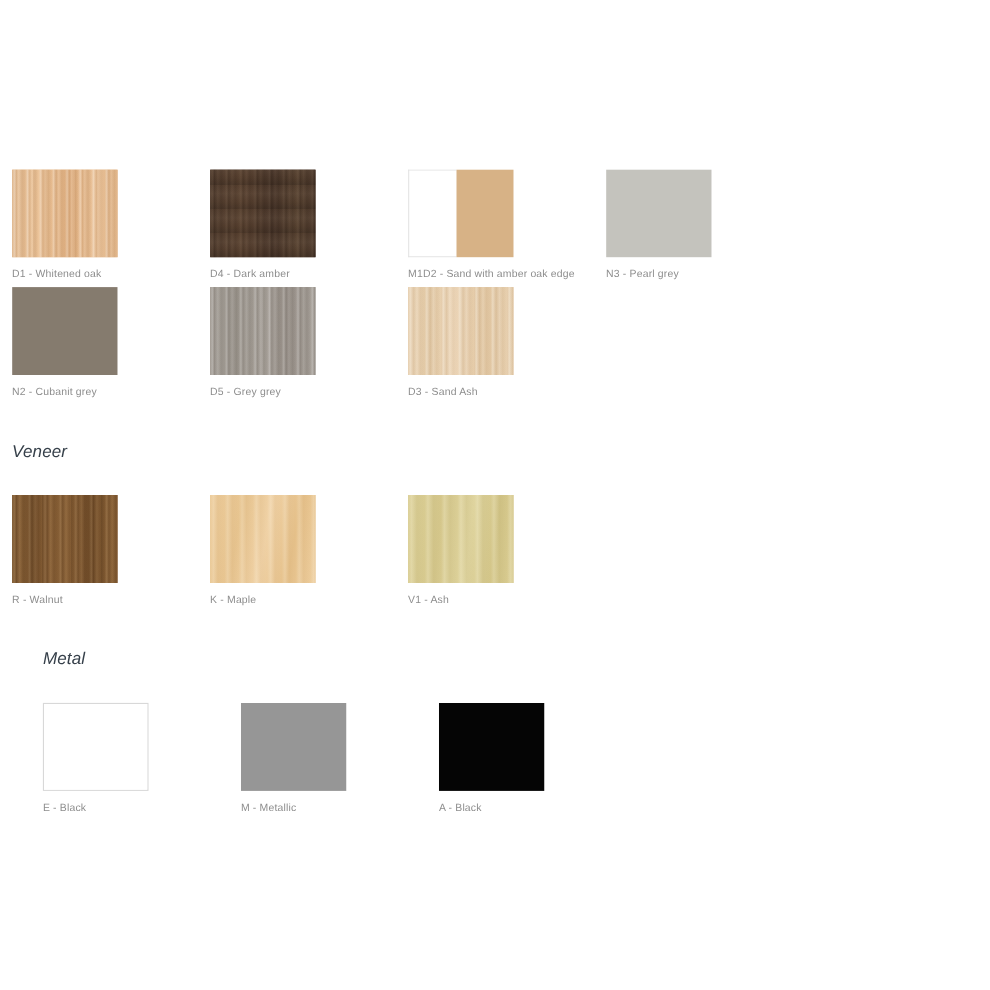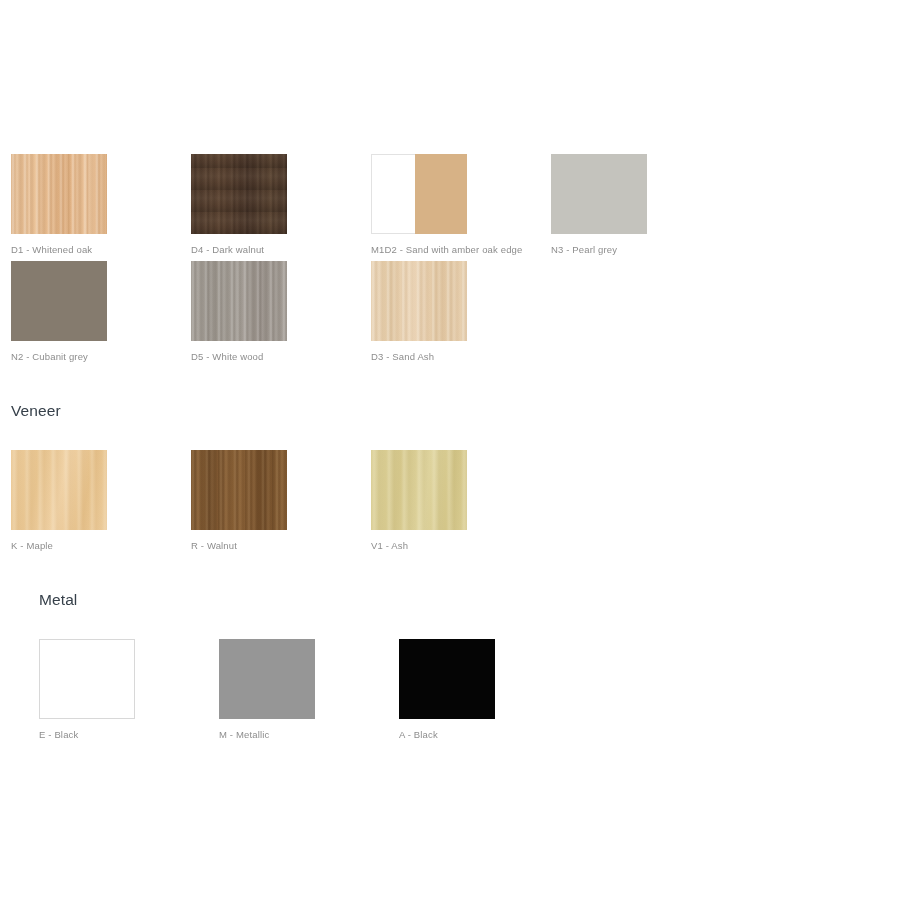--- a/index.html
+++ b/index.html
@@ -23,20 +23,21 @@
   }
 
   
   .section-heading {
     font-size: 15.5px;
     font-weight: 400;
     color: #36404a;
     letter-spacing: 0.1px;
     margin: 0;
     padding: 0 0 0 11px;
+    font-style: italic;
   }
 
   
   .swatch-grid {
     display: flex;
     flex-wrap: wrap;
     padding-left: 11px;
     box-sizing: border-box;
   }
   .swatch-cell {
@@ -244,21 +245,21 @@
           <div class="swatch-cell">
             <div class="swatch-tile">
               <div class="grain tex-d1"></div>
             </div>
             <div class="swatch-label">D1 - Whitened oak</div>
           </div>
           <div class="swatch-cell">
             <div class="swatch-tile">
               <div class="grain tex-d4"></div>
             </div>
-            <div class="swatch-label">D4 - Dark walnut</div>
+            <div class="swatch-label">D4 - Dark amber</div>
           </div>
           <div class="swatch-cell">
             <div class="swatch-tile">
               <div class="split-left"></div>
               <div class="split-right tex-d2edge"></div>
             </div>
             <div class="swatch-label">M1D2 - Sand with amber oak edge</div>
           </div>
           <div class="swatch-cell">
             <div class="swatch-tile">
@@ -269,44 +270,44 @@
           <div class="swatch-cell">
             <div class="swatch-tile">
               <div class="grain tex-n2"></div>
             </div>
             <div class="swatch-label">N2 - Cubanit grey</div>
           </div>
           <div class="swatch-cell">
             <div class="swatch-tile">
               <div class="grain tex-d5"></div>
             </div>
-            <div class="swatch-label">D5 - White wood</div>
+            <div class="swatch-label">D5 - Grey grey</div>
           </div>
           <div class="swatch-cell">
             <div class="swatch-tile">
               <div class="grain tex-d3"></div>
             </div>
             <div class="swatch-label">D3 - Sand Ash</div>
           </div>
         </div>
       </section>
       <section style="padding-top: 34px;">
         <h2 class="section-heading" style="margin-bottom: 30px;">Veneer</h2>
         <div class="swatch-grid">
           <div class="swatch-cell">
             <div class="swatch-tile">
+              <div class="grain tex-r"></div>
+            </div>
+            <div class="swatch-label">R - Walnut</div>
+          </div>
+          <div class="swatch-cell">
+            <div class="swatch-tile">
               <div class="grain tex-k"></div>
             </div>
             <div class="swatch-label">K - Maple</div>
-          </div>
-          <div class="swatch-cell">
-            <div class="swatch-tile">
-              <div class="grain tex-r"></div>
-            </div>
-            <div class="swatch-label">R - Walnut</div>
           </div>
           <div class="swatch-cell">
             <div class="swatch-tile">
               <div class="grain tex-v1"></div>
             </div>
             <div class="swatch-label">V1 - Ash</div>
           </div>
         </div>
       </section>
       <section style="padding-top: 34px; padding-left: 28px;">

